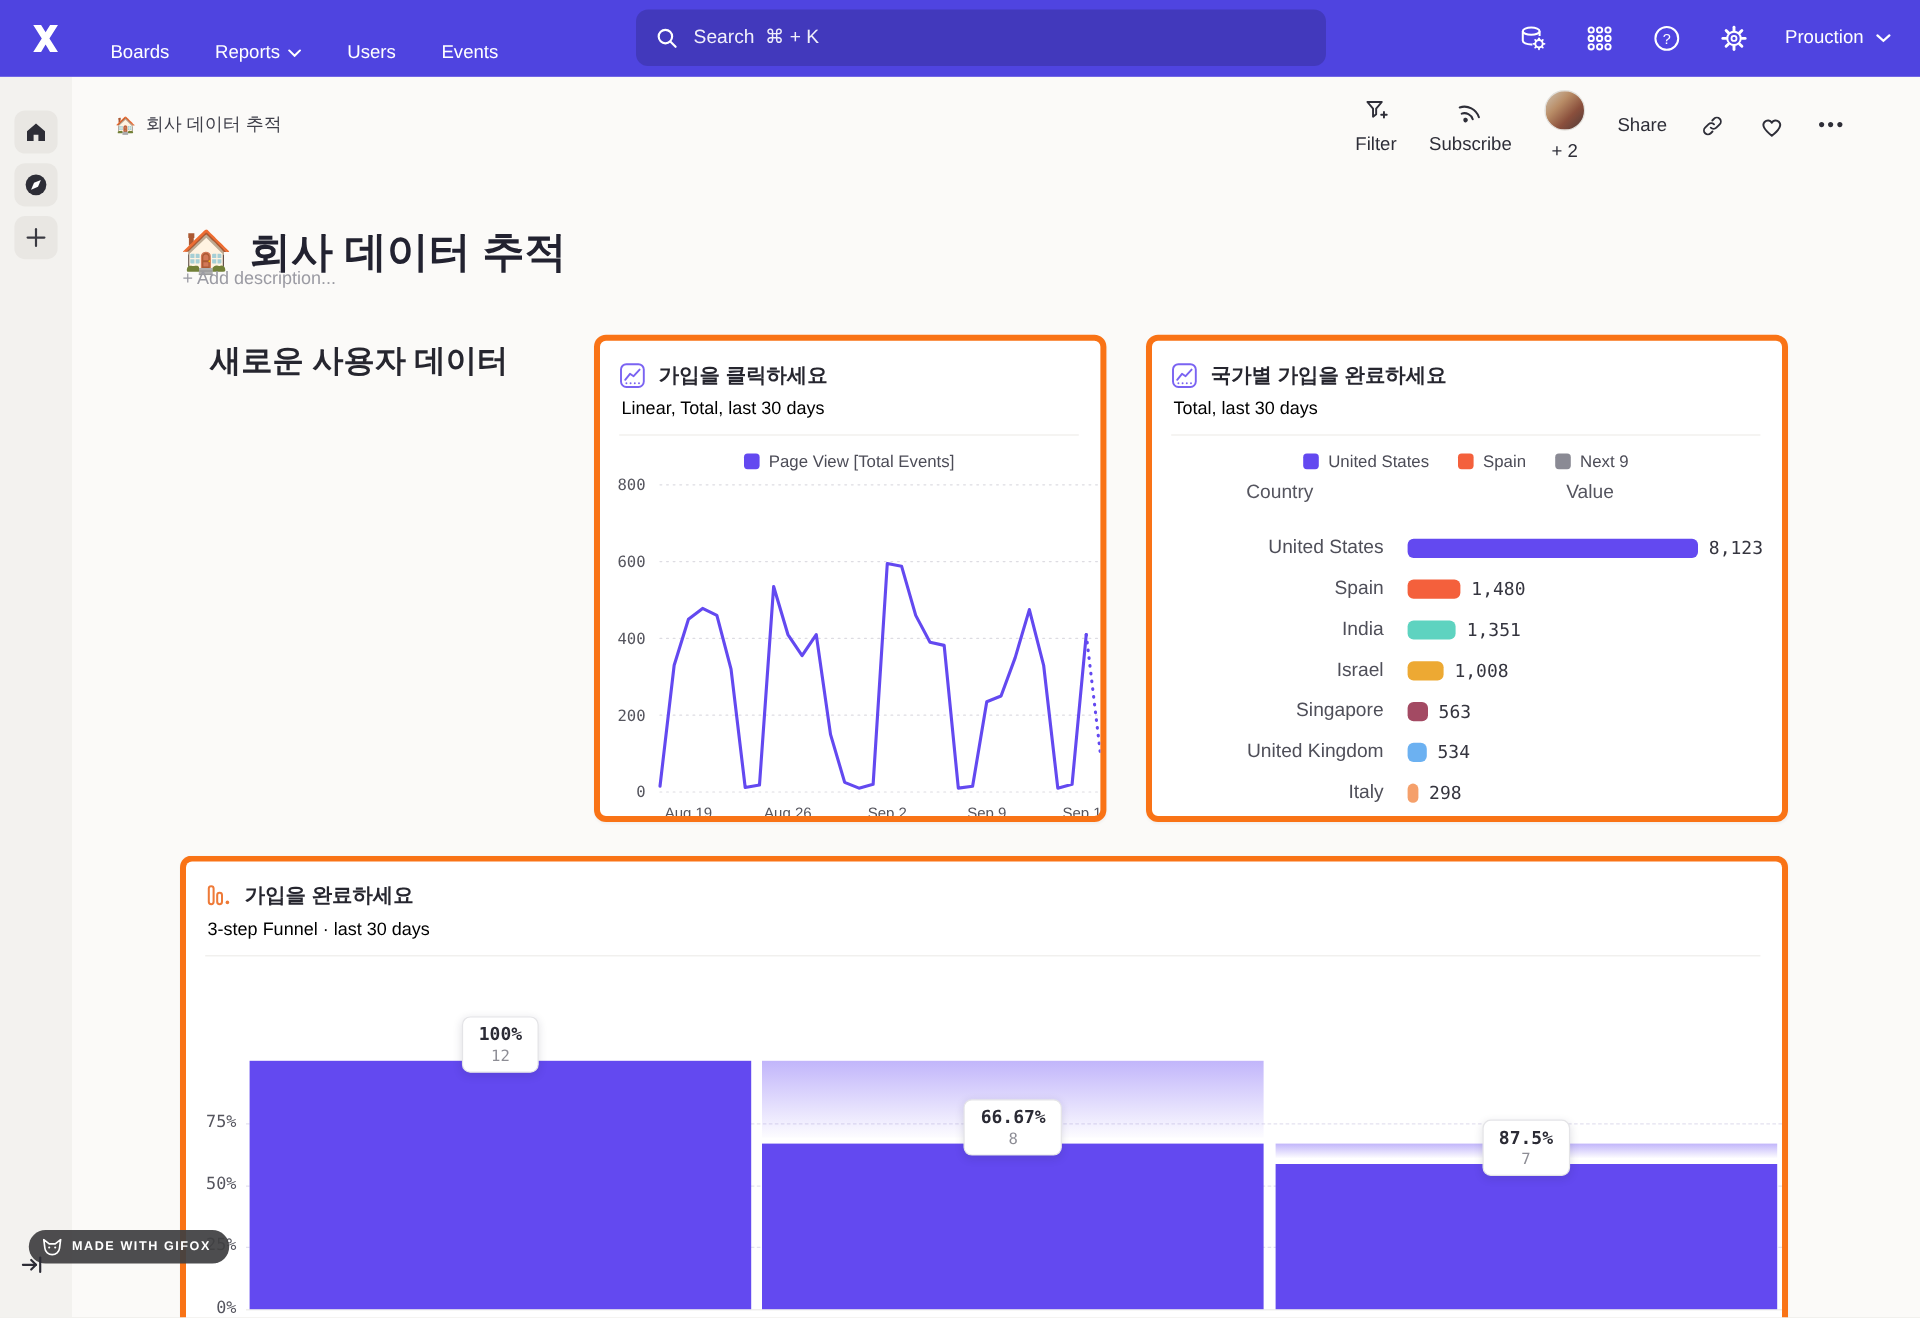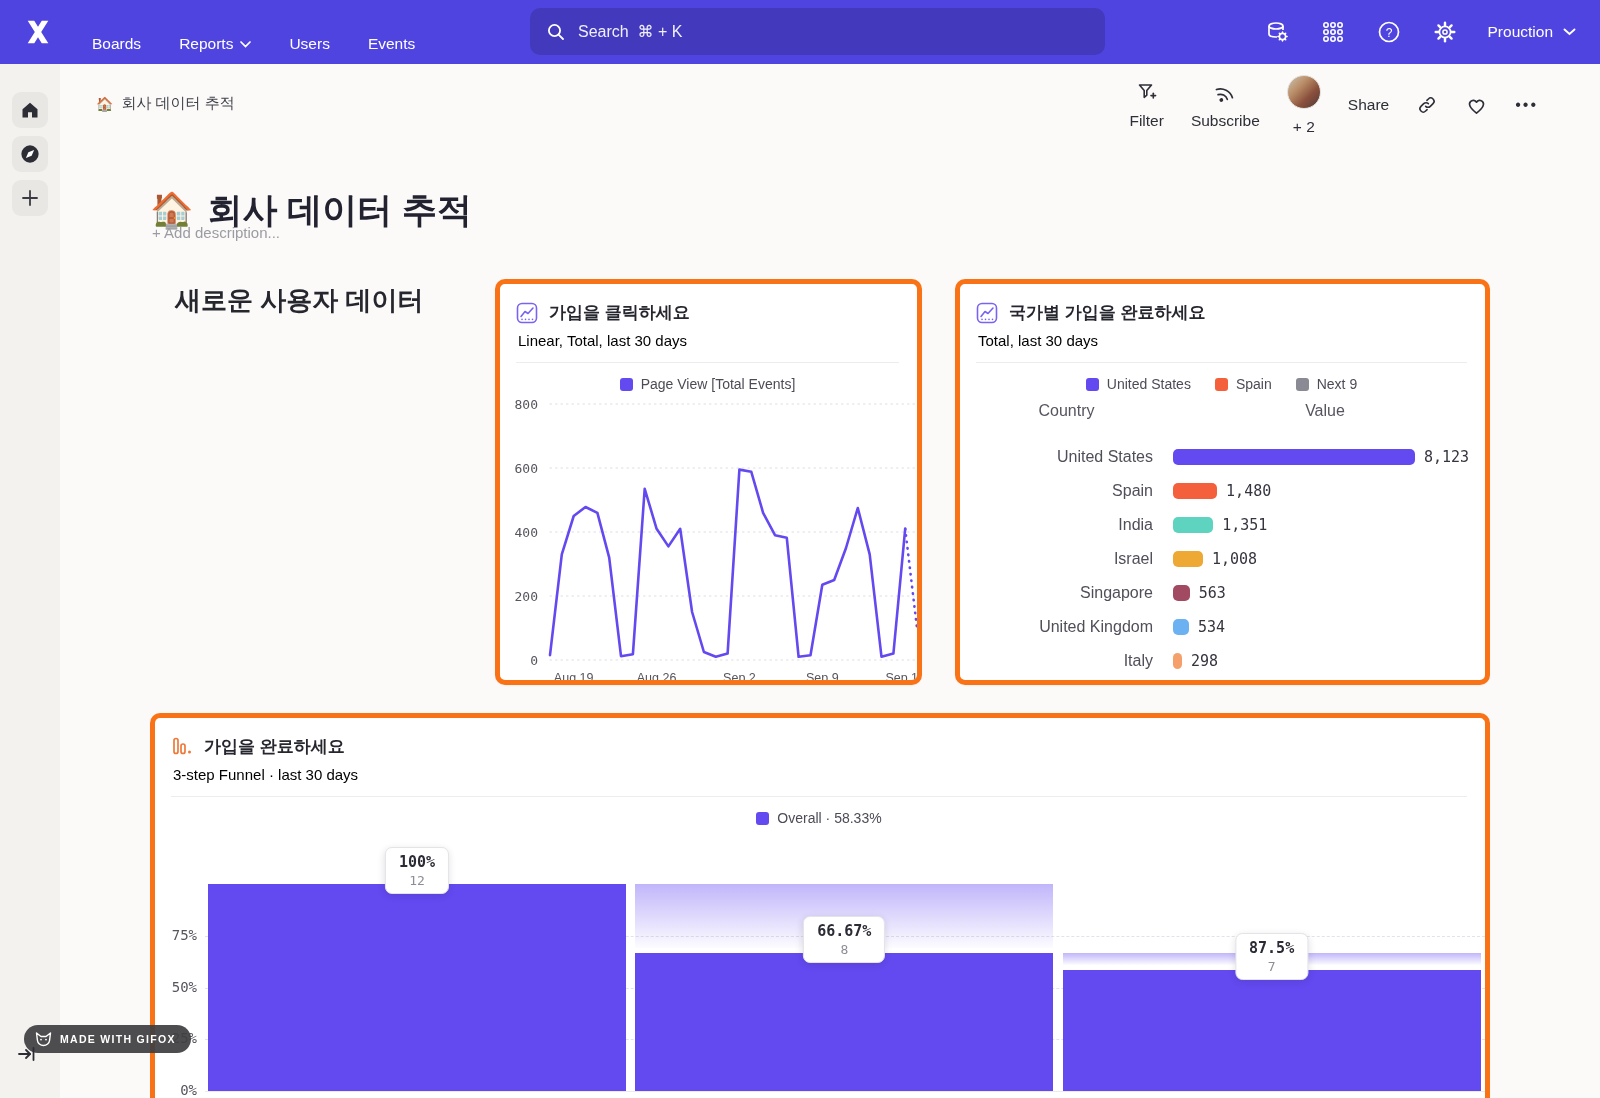--- a/index.html
+++ b/index.html
@@ -400,26 +400,20 @@
       <div class="card-trow">
         <svg width="22" height="22" viewBox="0 0 22 22">
           <rect x="3" y="2.5" width="4" height="15" rx="2" fill="none" stroke="#ee7a38" stroke-width="1.7"></rect>
           <rect x="10" y="8" width="4" height="9.5" rx="2" fill="none" stroke="#ee7a38" stroke-width="1.7"></rect>
           <rect x="17" y="14.5" width="3" height="3" rx="1.5" fill="#ee7a38"></rect>
         </svg>
         <span>가입을 완료하세요</span>
       </div>
       <div class="card-sub">3-step Funnel · last 30 days</div>
       <div class="card-div"></div>
-      <div class="legend-row">
-        <div class="lg-item">
-          <span class="sw" id="funnel-legend-sw" style="background: rgb(99, 73, 240);"></span>
-          <span>Overall · 58.33%</span>
-        </div>
-      </div>
     </div>
     <div id="funnel-plot">
         <div class="f-ylab mono" style="left: 6px; top: 364px;">0%</div>
         <div class="f-grid" style="top: 321.3px;"></div>
         <div class="f-ylab mono" style="left: 6px; top: 312.3px;">25%</div>
         <div class="f-grid" style="top: 269.5px;"></div>
         <div class="f-ylab mono" style="left: 6px; top: 260.5px;">50%</div>
         <div class="f-grid" style="top: 217.8px;"></div>
         <div class="f-ylab mono" style="left: 6px; top: 208.8px;">75%</div>
         <div class="f-base" style="top: 373px;"></div>

